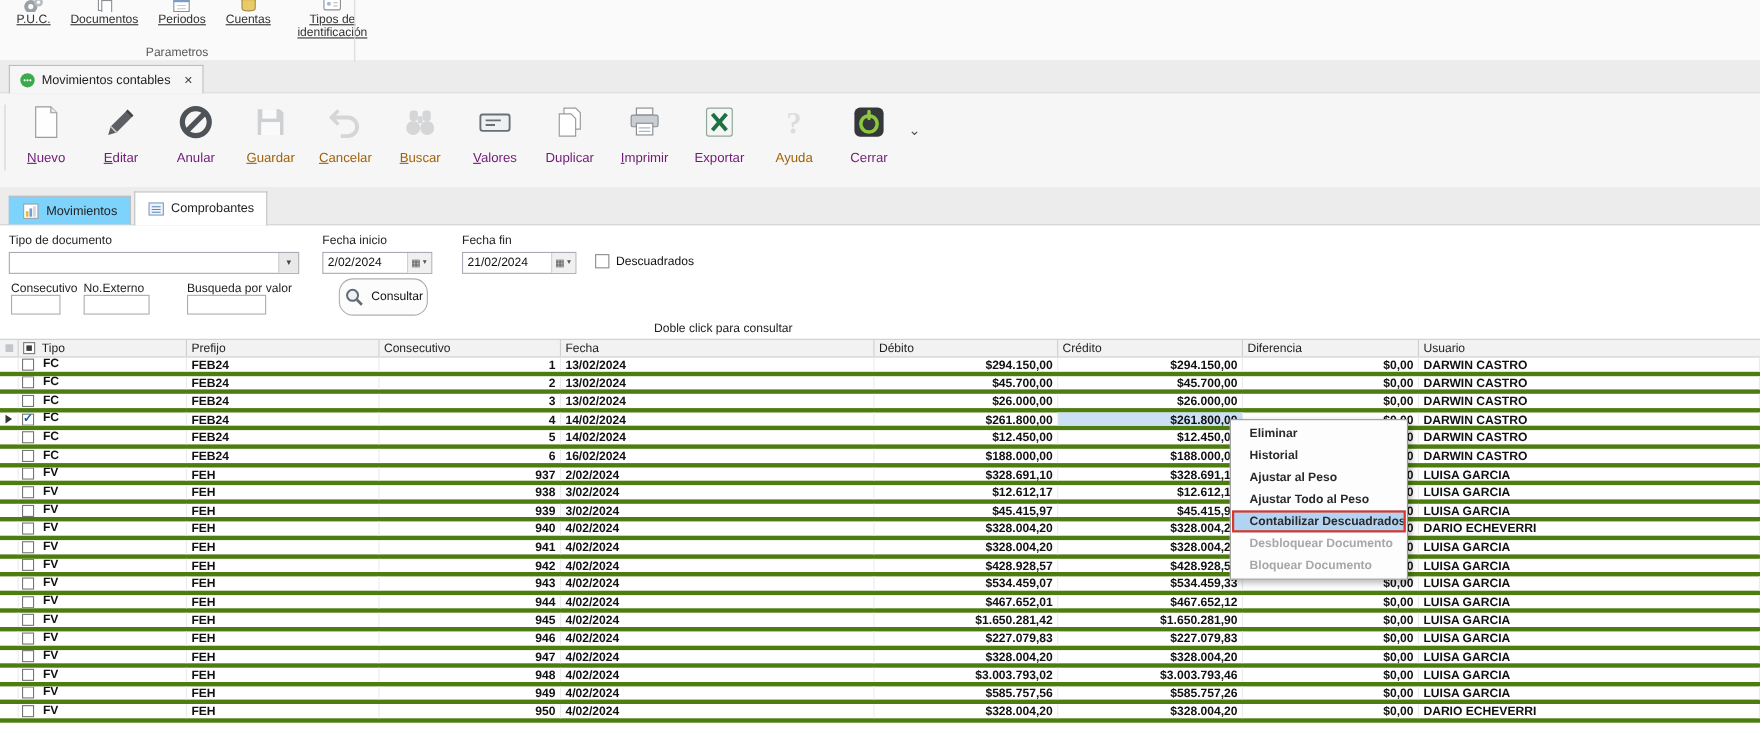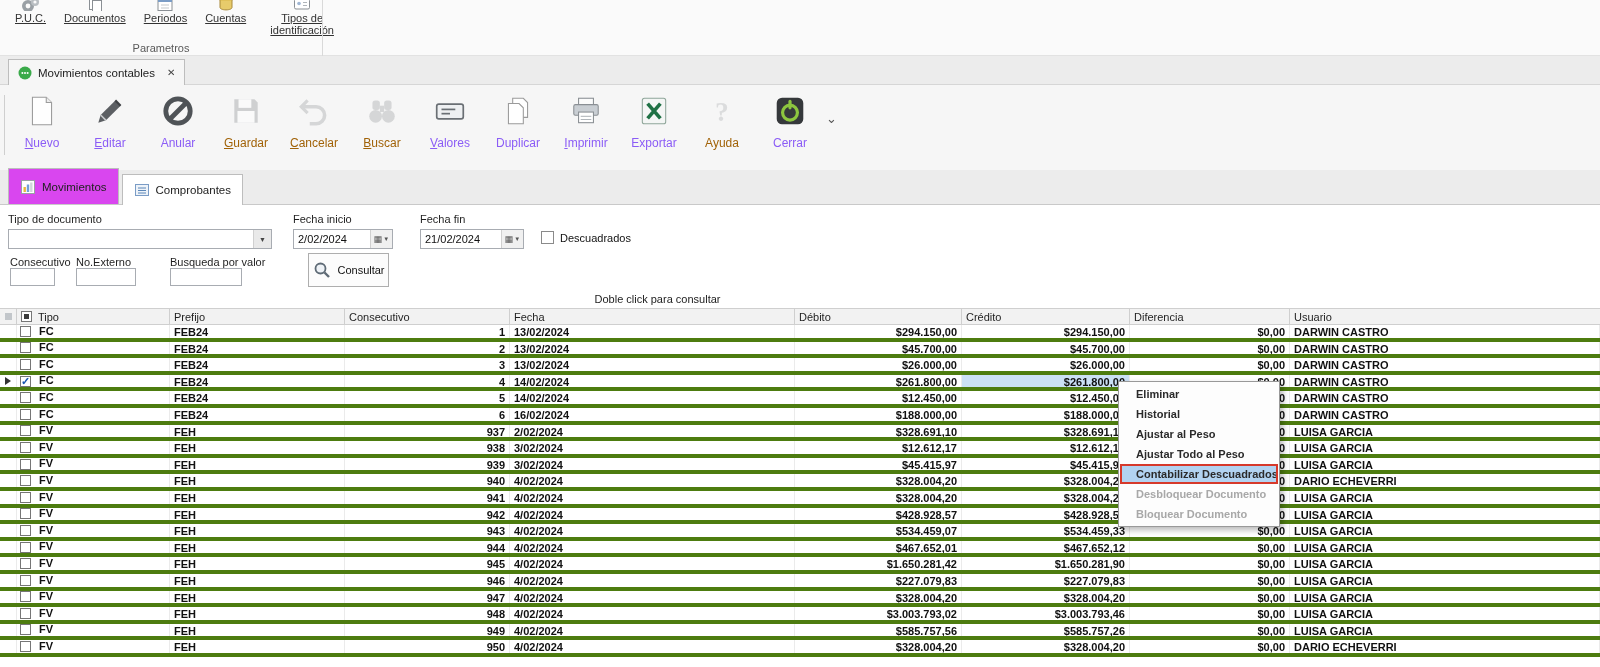--- a/index.html
+++ b/index.html
@@ -25,45 +25,45 @@
   .wtab{display:flex;align-items:center;gap:6px;height:26px;padding:0 9px;background:#f6f6f6;border:1px solid #bdbdbd;border-bottom:none;margin-bottom:-1px;font-size:11.5px;color:#222;}
   .wtab-icon svg{width:14px;height:14px;display:block;}
   .wtab-close{font-size:10px;color:#444;margin-left:6px;}
 
   
   #toolbar{position:absolute;top:85px;left:0;right:0;height:85px;background:#f6f6f6;display:flex;align-items:flex-start;}
   .grip{width:1px;height:60px;background:#cfcfcf;margin:10px 3px 0 4px;}
   #toolbar-items{display:flex;}
   .tb-item{width:68px;display:flex;flex-direction:column;align-items:center;padding-top:9px;}
   .tb-icon,.tb-icon svg{width:34px;height:34px;display:block;}
-  .tb-label{margin-top:8px;font-size:12px;color:#8b5cf6;white-space:nowrap;}
+  .tb-label{margin-top:8px;font-size:12px;color:#701a75;white-space:nowrap;}
   .tb-item.disabled .tb-icon{opacity:.5;filter:grayscale(.7) brightness(1.15);}
   .tb-item.disabled .tb-label{color:#a16207;}
   .tb-chevron{margin-top:26px;margin-left:2px;font-size:13px;color:#555;}
 
   
   #subtabs{position:absolute;top:170px;left:0;right:0;height:35px;background:#ececec;border-bottom:1px solid #c9c9c9;display:flex;align-items:flex-end;padding-left:8px;gap:3px;}
-  .stab{display:flex;align-items:center;gap:6px;padding:0 11px;font-size:11.5px;border:1px solid #bdbdbd;border-bottom:none;height:36px;background:#d946ef;color:#222;}
+  .stab{display:flex;align-items:center;gap:6px;padding:0 11px;font-size:11.5px;border:1px solid #bdbdbd;border-bottom:none;height:26px;background:#7dd3fc;color:#222;}
   .stab.active{background:#fff;height:31px;margin-bottom:-1px;z-index:2;}
   .stab svg{width:16px;height:16px;display:block;}
 
   
   #filter-panel{position:absolute;top:205px;left:0;right:0;height:103px;background:#fff;}
   .flabel{position:absolute;color:#1f1f1f;white-space:nowrap;}
   .combo{position:absolute;left:8px;top:24px;width:264px;height:20px;border:1px solid #a8acb2;background:#fff;display:flex;}
   .combo-text{flex:1;}
   .combo-btn{width:18px;border-left:1px solid #d0d0d0;background:#e9e9e9;display:flex;align-items:center;justify-content:center;font-size:7px;color:#444;}
   .datebox{position:absolute;top:24px;height:20px;border:1px solid #a8acb2;background:#fff;display:flex;align-items:center;}
   .date-text{flex:1;padding:0 4px;}
   .dp-btn{width:22px;height:100%;border-left:1px solid #d0d0d0;background:#f0f0f0;display:flex;align-items:center;justify-content:center;gap:1px;font-size:9px;color:#555;}
   .dp-caret{font-size:6px;}
   .checkline{position:absolute;left:541px;top:26px;display:flex;align-items:center;gap:6px;}
   .cbx{width:13px;height:13px;border:1px solid #8a8a8a;background:#fff;}
   .tinput{position:absolute;top:63px;height:18px;border:1px solid #a8acb2;font:11px "Liberation Sans",sans-serif;padding:0 3px;background:#fff;}
-  #btn-consultar{position:absolute;left:308px;top:48px;width:81px;height:34px;border:1px solid #aeaeae;border-radius:0;background:#fcfcfc;display:flex;align-items:center;justify-content:center;gap:5px;font-size:11px;color:#111;}
+  #btn-consultar{position:absolute;left:308px;top:48px;width:81px;height:34px;border:1px solid #aeaeae;border-radius:13px;background:#fcfcfc;display:flex;align-items:center;justify-content:center;gap:5px;font-size:11px;color:#111;}
   #btn-consultar svg{width:20px;height:20px;}
   #hint{position:absolute;left:0;top:88px;width:1315px;text-align:center;color:#222;}
 
   
   #grid{position:absolute;top:308px;left:0;right:0;bottom:0;background:#fff;}
   #grid-header{display:flex;height:17px;background:#f2f2f2;border-top:1px solid #cfcfcf;border-bottom:1px solid #cfcfcf;}
   .hc{border-right:1px solid #cfcfcf;padding:0 4px;font-size:11px;color:#1f1f1f;display:flex;align-items:center;overflow:hidden;white-space:nowrap;}
   .corner-ico{width:7px;height:7px;background:#c2c6ca;margin:auto;}
   .w0{width:17px;padding:0;}
   .w1{width:153px;}

